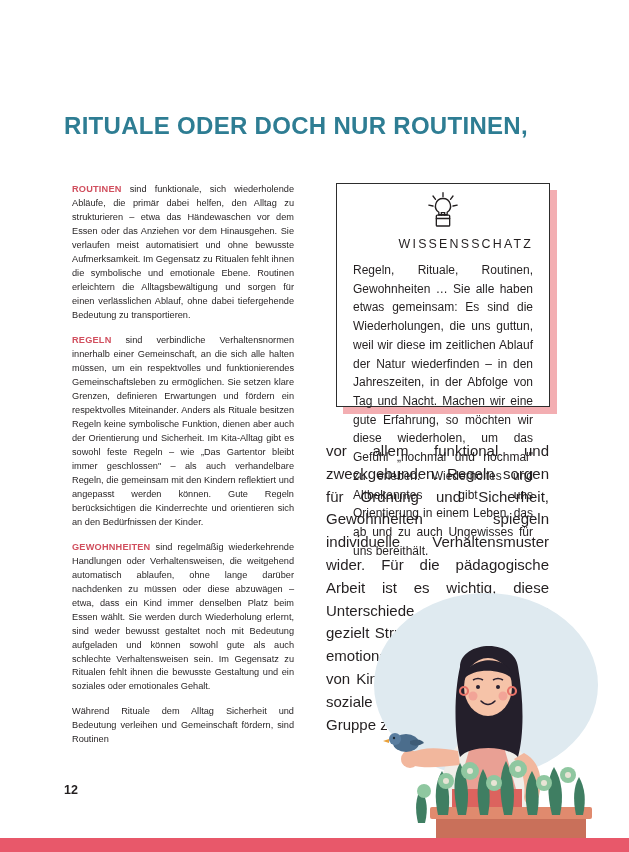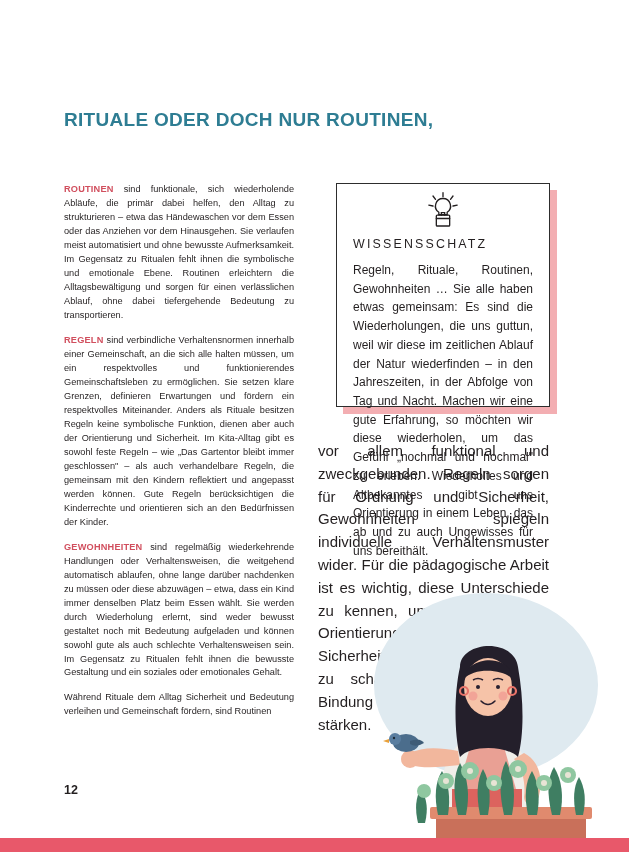--- a/index.html
+++ b/index.html
@@ -23,21 +23,21 @@
   }
 
   
   .title {
     position: absolute;
     left: 64px;
     top: 96px;
     width: 470px;
     color: #2e7d93;
     font-weight: bold;
-    font-size: 19px;
+    font-size: 24px;
     line-height: 1.18;
     letter-spacing: 0.3px;
     text-transform: uppercase;
     font-family: "Liberation Sans", sans-serif;
   }
   .title .line {
     display: block;
     white-space: nowrap;
   }
 
@@ -56,21 +56,21 @@
     position: absolute;
     left: 318px;
     top: 440px;
     width: 231px;
     font-size: 15px;
     line-height: 1.52;
     color: #231f20;
     text-align: justify;
   }
   .para {
-    margin: 0 0 11px 0;
+    margin: 0 0 11px 8px;
   }
   .para:last-child { margin-bottom: 0; }
   .lead {
     font-weight: bold;
     color: #d14f5e;
     letter-spacing: 0.2px;
   }
 
   
   .ws-box {
@@ -96,21 +96,21 @@
     position: absolute;
     z-index: 2;
     left: 336px;
     top: 183px;
     width: 214px;
     height: 224px;
     box-sizing: border-box;
     padding: 26px 17px 14px 17px;
   }
   .ws-title {
-    text-align: left;
+    text-align: right;
     font-size: 12.4px;
     letter-spacing: 2.2px;
     color: #231f20;
     margin-top: 28px;
     margin-bottom: 10px;
     font-family: "Liberation Sans", sans-serif;
   }
   .ws-text {
     font-size: 12px;
     line-height: 1.56;

